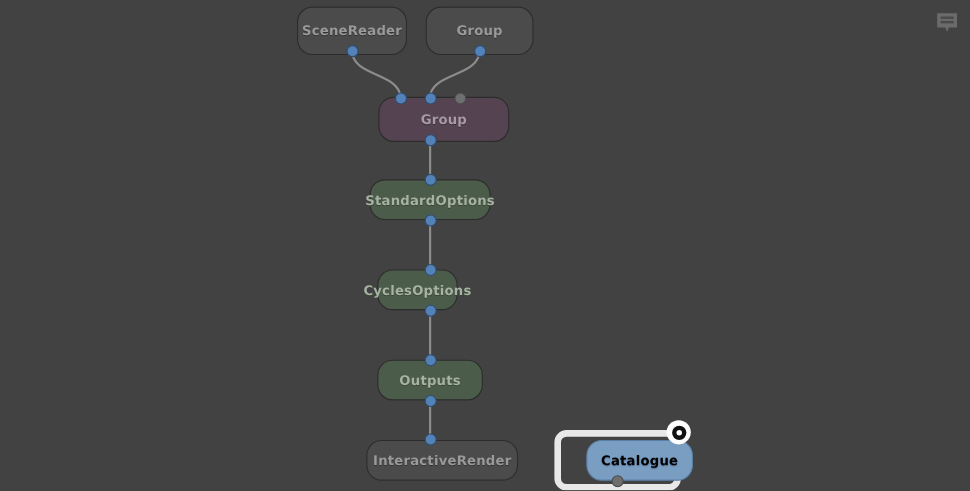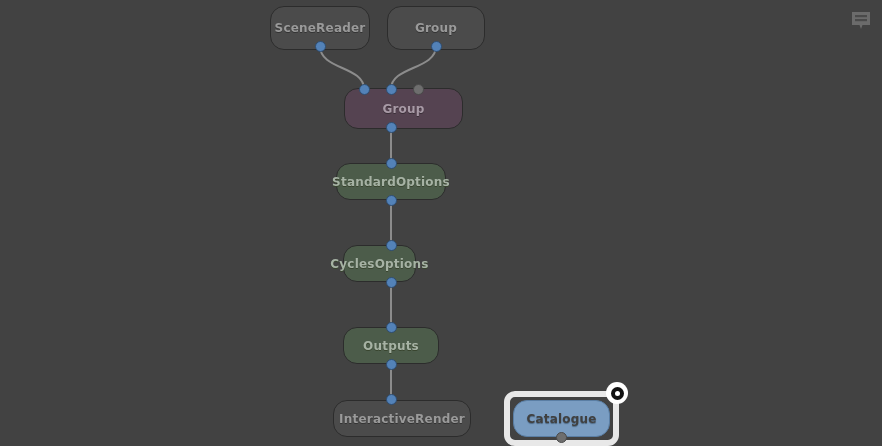--- a/index.html
+++ b/index.html
@@ -54,23 +54,24 @@
     color: #a89aa6;
     text-shadow: 0 1px 0 #3a2f38;
   }
   .node.type-options {
     background: #4c5c4a;
     color: #a6b2a4;
     text-shadow: 0 1px 0 #39452f;
   }
   .node.type-catalogue {
     background: #7a9dc2;
-    color: #404040;
+    color: #000000;
     border: 1px solid #5a7ea4;
     text-shadow: 0 1px 1px rgba(40,60,80,0.55);
+    margin-left: 20px;
   }
   .selection-halo {
     position: absolute;
     box-sizing: border-box;
     border: 6px solid #e8e8e8;
     border-radius: 11px;
     background: transparent;
   }
   .plug {
     position: absolute;

